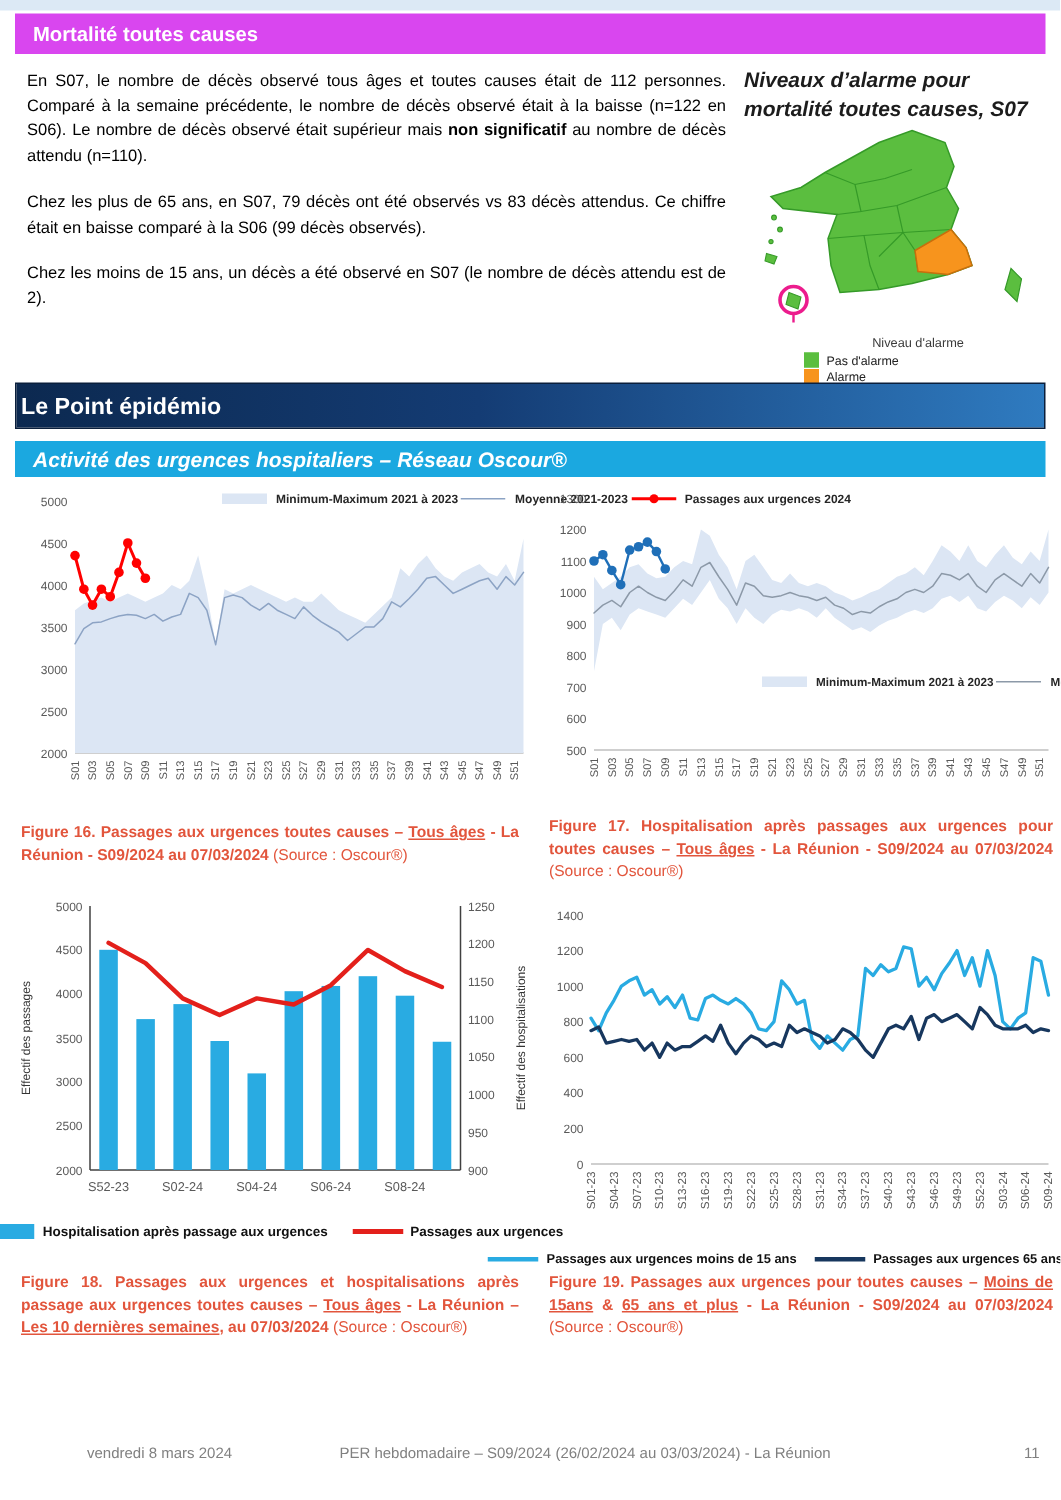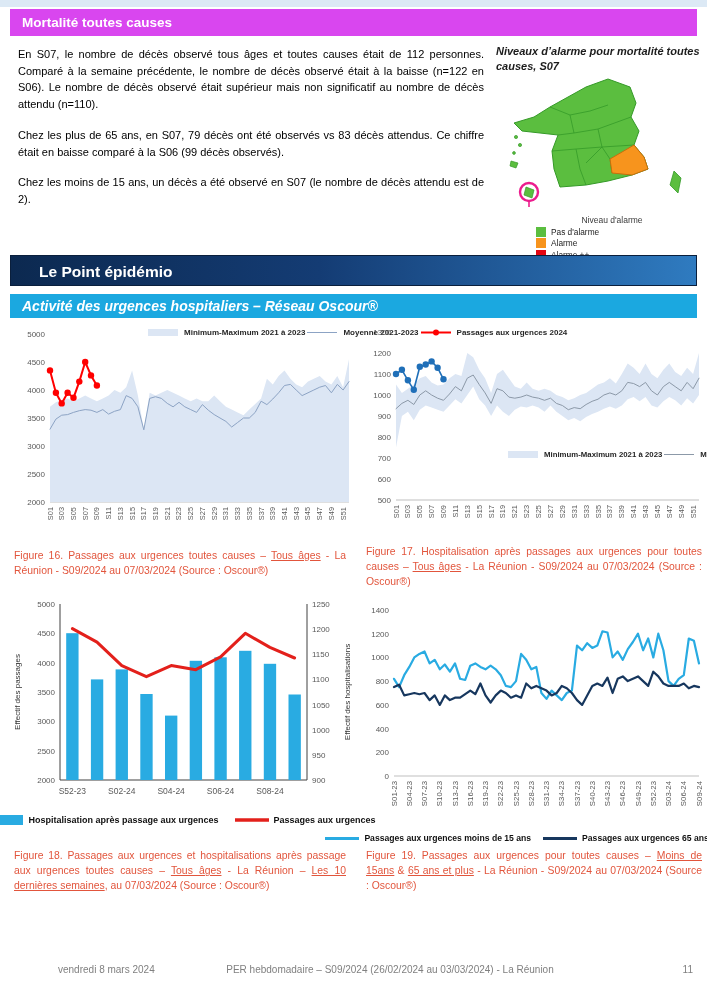--- a/index.html
+++ b/index.html
@@ -2,32 +2,32 @@
 <html><head>
 <meta charset="utf-8">
 <style>
   html,body{margin:0;padding:0;background:#ffffff;}
   .page{position:relative;width:707px;height:1000px;background:#ffffff;overflow:hidden;
         font-family:"Liberation Sans",sans-serif;color:#000;}
   .top-strip{position:absolute;left:0;top:0;width:707px;height:7px;background:#DCE9F5;}
 
   .bar{position:absolute;left:10px;width:687px;box-sizing:border-box;color:#fff;font-weight:bold;}
   .bar-green{top:9px;height:27px;background:#d946ef;font-size:13.5px;line-height:27px;padding-left:12px;}
-  .bar-navy{top:255px;height:31px;font-size:15.5px;line-height:31px;padding-left:28px;
+  .bar-navy{top:255px;height:31px;font-size:15.5px;line-height:31px;padding-left:3px;
             background:linear-gradient(90deg,#0C2950 0%,#143C74 45%,#2F7BC0 100%);
             border:1px solid #0A1F3C;}
   .bar-cyan{top:294px;height:24px;background:#1BA8E0;font-size:14px;line-height:24px;padding-left:12px;font-style:italic;}
 
   .text-col{position:absolute;left:18px;top:46px;width:466px;font-size:11px;line-height:1.52;text-align:justify;}
   .text-col p{margin:0 0 14px 0;}
-  .b{font-weight:normal;}
+  .b{font-weight:bold;}
   .u{text-decoration:underline;}
 
   .map-col{position:absolute;left:496px;top:44px;width:204px;}
-  .map-title{font-size:11px;font-weight:bold;font-style:italic;color:#1c1c1c;line-height:1.35;margin-bottom:1px;}
+  .map-title{font-size:14px;font-weight:bold;font-style:italic;color:#1c1c1c;line-height:1.35;margin-bottom:1px;}
   .map-svg{display:block;margin:0 auto;}
   .map-legend-title{font-size:8.5px;color:#3a3a3a;text-align:center;margin:0 0 2px 28px;}
   .map-legend{margin-left:40px;}
   .ml-row{display:flex;align-items:center;gap:5px;font-size:8.3px;color:#222;margin-bottom:1.5px;}
   .ml-sw{width:8px;height:8px;display:inline-block;border:1px solid transparent;flex:0 0 auto;}
 
   .chart-box{position:absolute;}
   #c1{left:10px;top:324px;width:345px;height:222px;}
   #c2{left:362px;top:320px;width:345px;height:226px;}
   #c3{left:10px;top:592px;width:345px;height:246px;}

